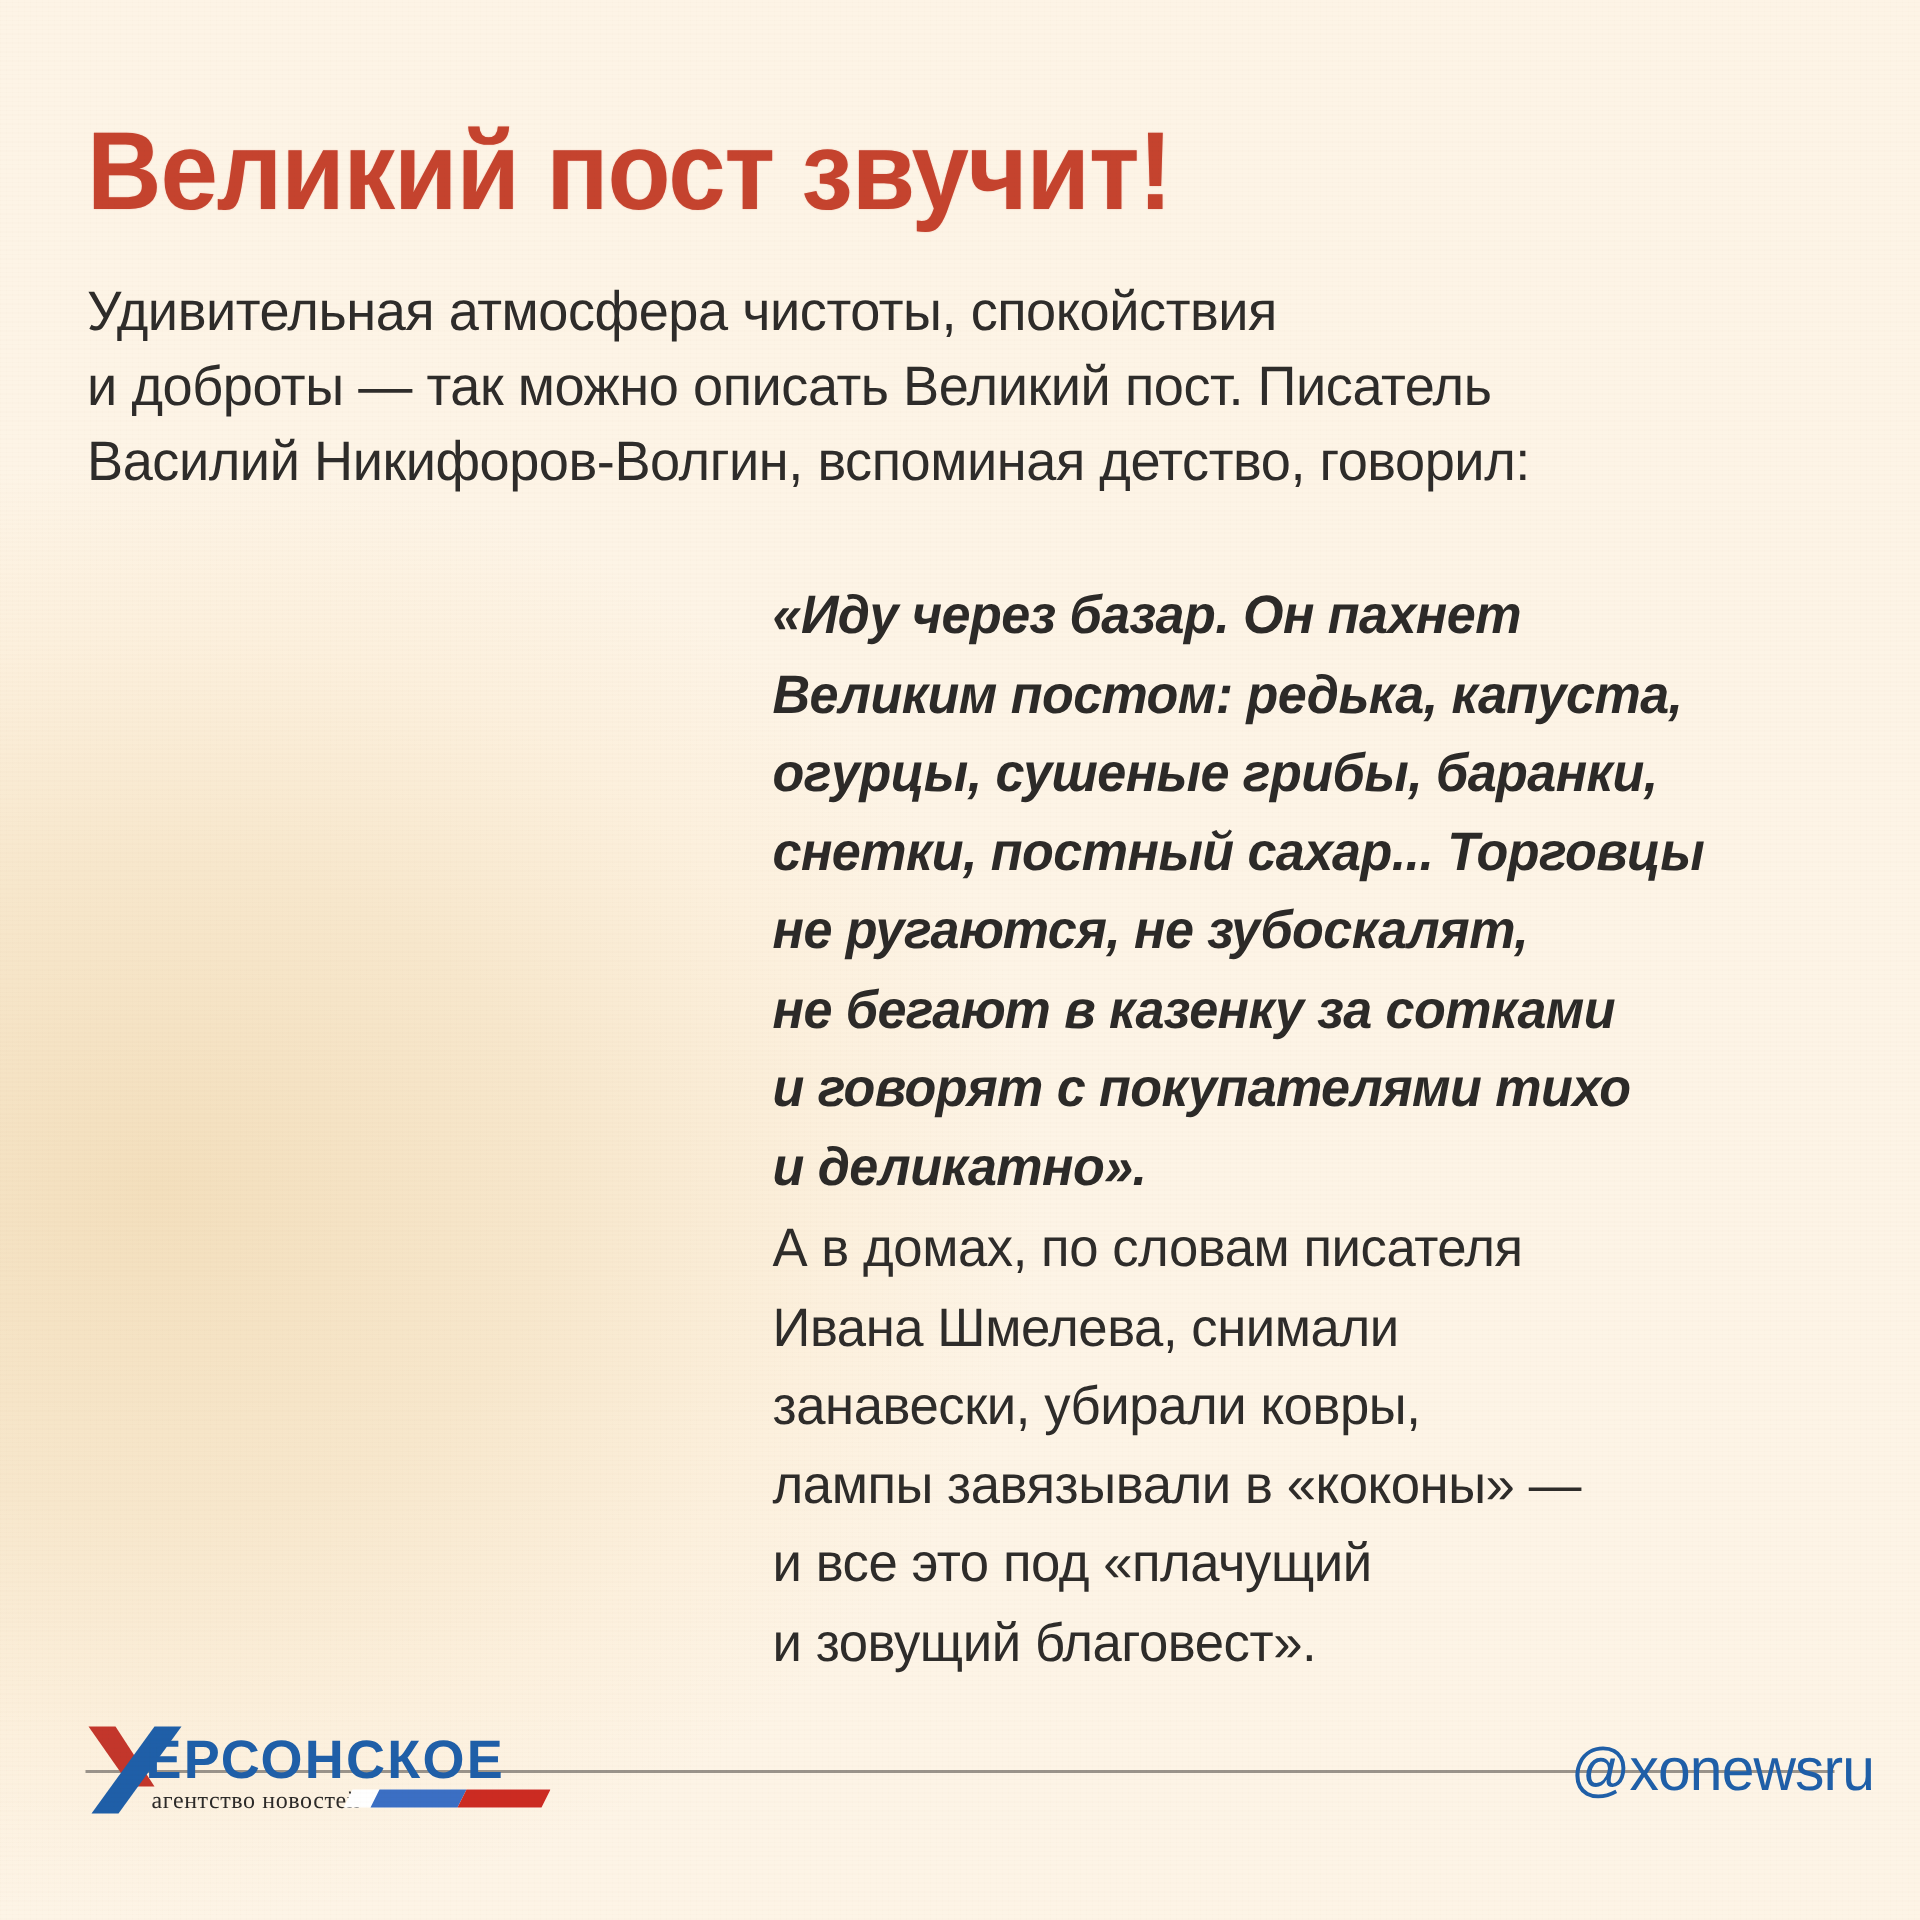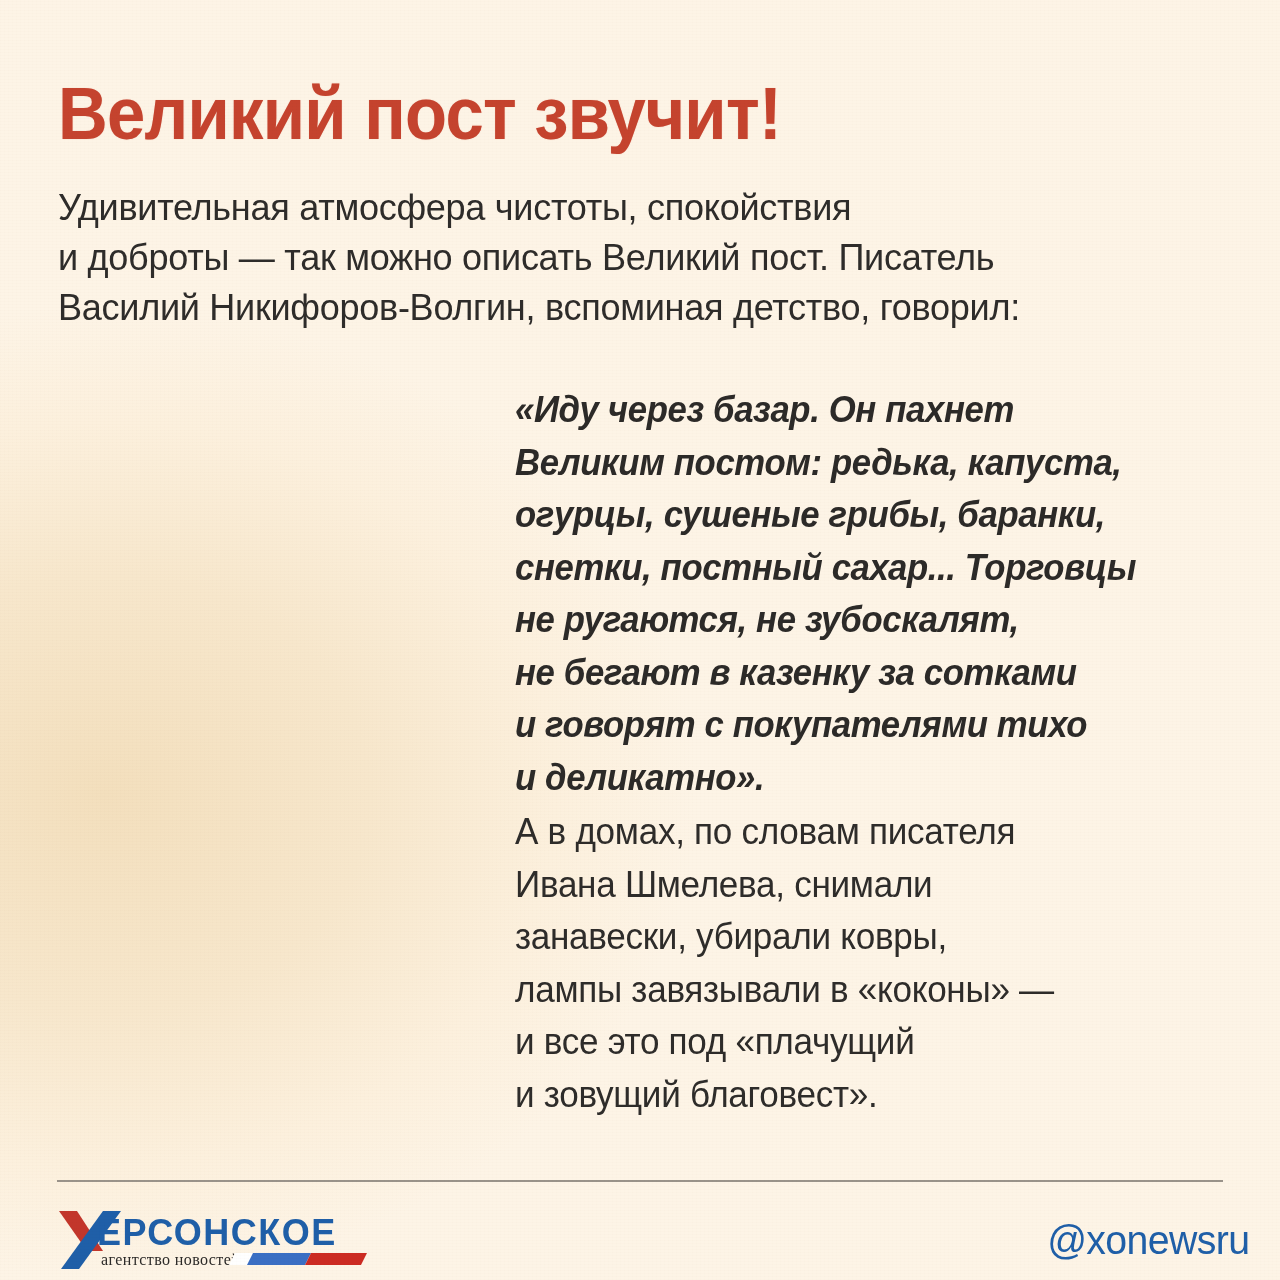--- a/index.html
+++ b/index.html
@@ -124,21 +124,21 @@
     top: 1180px;
     width: 1166px;
     height: 2px;
     background: #9a938a;
     z-index: 20;
   }
   .footer {
     position: absolute;
     left: 57px;
     right: 57px;
-    top: 1204px;
+    top: 1144px;
     height: 72px;
     display: flex;
     align-items: center;
     justify-content: space-between;
     z-index: 20;
   }
   .logo { position: relative; width: 310px; height: 66px; }
   .logo svg { display: block; width: 100%; height: 100%; }
   .handle {
     font-size: 40px;

